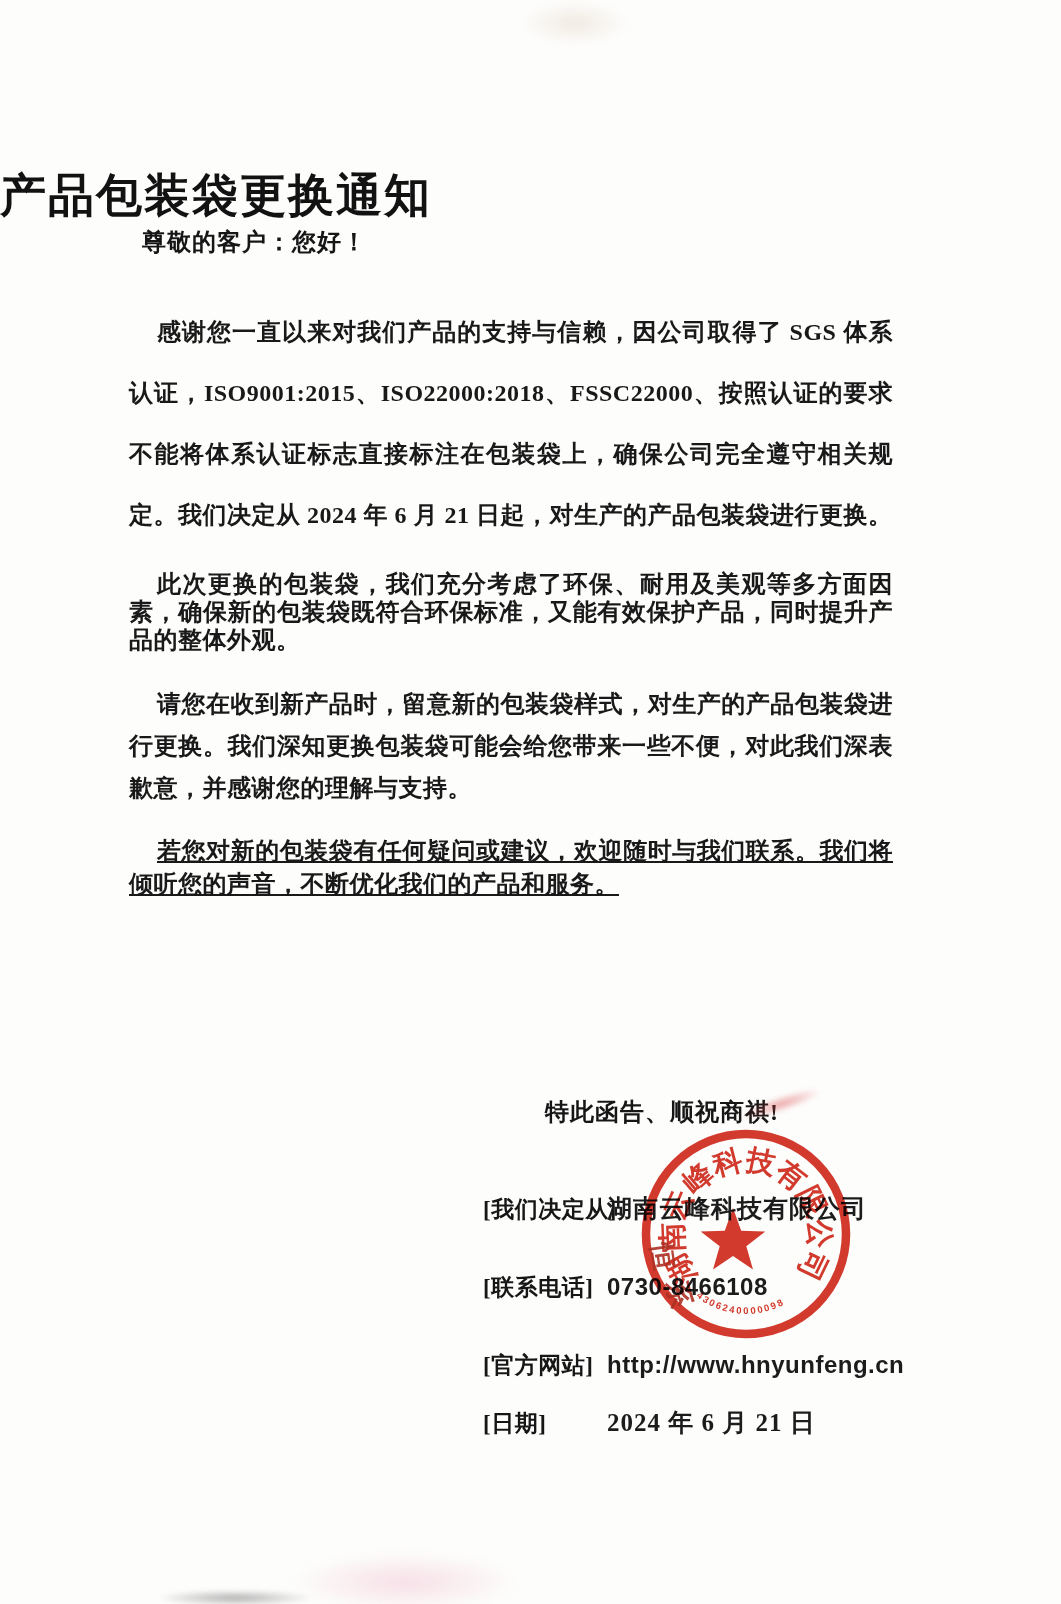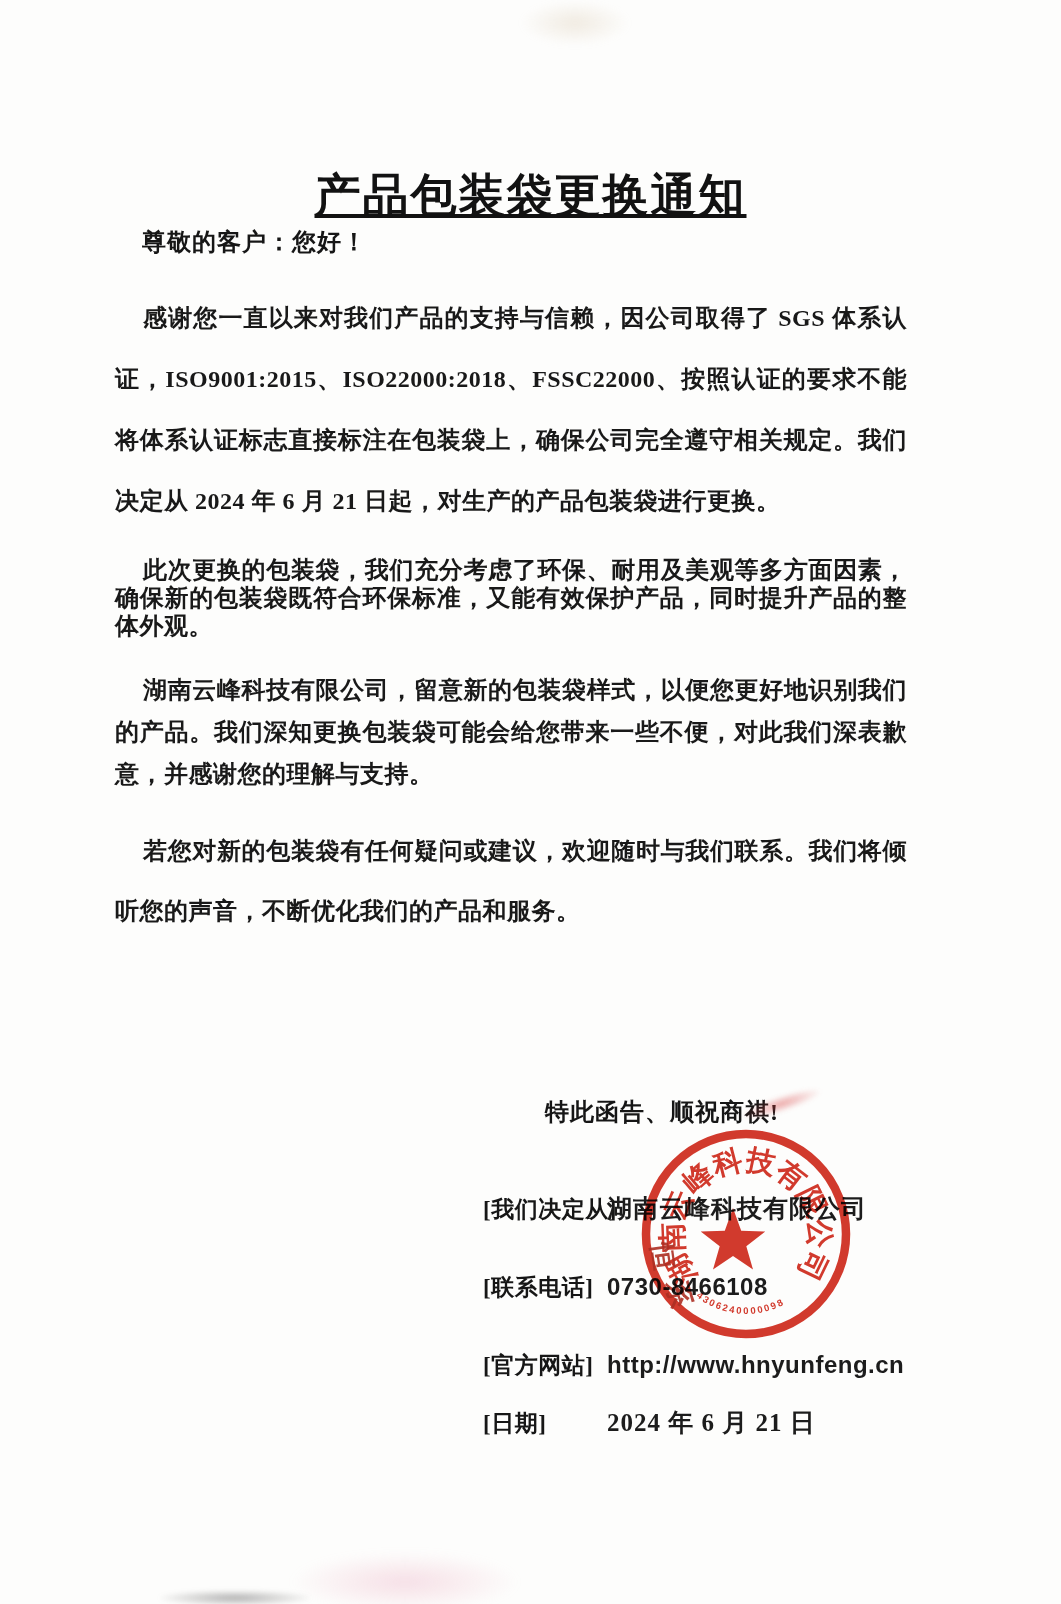--- a/index.html
+++ b/index.html
@@ -22,44 +22,43 @@
     filter:blur(4px);}
   .smudge-bottom-gray{left:160px;top:1590px;width:150px;height:16px;
     background:radial-gradient(ellipse at center,rgba(90,90,90,.45),rgba(90,90,90,0) 75%);
     filter:blur(2px);}
   .smudge-stamp-streak{left:738px;top:1096px;width:86px;height:16px;
     background:radial-gradient(ellipse at center,rgba(214,60,60,.45),rgba(214,60,60,0) 70%);
     transform:rotate(-18deg);filter:blur(2px);}
 
   .doc-title{
     position:absolute;left:0;top:134px;width:100%;
-    text-align:center;
+    text-align:left;
     font-size:46px;font-weight:700;letter-spacing:2px;
     color:#121212;
-    text-decoration:underline;
   }
   .greeting{
     position:absolute;left:142px;top:226px;
     font-size:24px;font-weight:700;letter-spacing:1px;text-align:right;
   }
   .body-text{
     position:absolute;left:115px;top:288px;width:792px;
   }
   .body-text p{
-    margin:0;
+    margin:14px;
     font-size:24px;font-weight:700;
     text-align:justify;
     text-indent:28px;
     letter-spacing:.5px;
     color:#191919;
   }
   .p1{line-height:61px;margin-bottom:24px !important;}
   .p2{line-height:28px;margin-bottom:29px !important;}
   .p3{line-height:42px;margin-bottom:26px !important;}
-  .p4{line-height:60px;margin-bottom:26px !important;}
+  .p4{line-height:33px;margin-bottom:26px !important;text-decoration:underline;}
   .p5{line-height:42px;}
   .closing{
     position:absolute;left:545px;top:1096px;
     font-size:24px;font-weight:700;letter-spacing:1px;
   }
   .sig-row{position:absolute;left:483px;white-space:nowrap;}
   .sig-label{
     display:inline-block;width:120px;
     font-size:23px;font-weight:700;letter-spacing:.5px;
     font-family:"Liberation Serif","DejaVu Serif",serif;
@@ -89,21 +88,21 @@
 
   <div class="smudge smudge-top"></div>
 
   <h1 class="doc-title">产品包装袋更换通知</h1>
 
   <div class="greeting">尊敬的客户：您好！</div>
 
   <div class="body-text">
     <p class="p1">感谢您一直以来对我们产品的支持与信赖，因公司取得了 SGS 体系认证，ISO9001:2015、ISO22000:2018、FSSC22000、按照认证的要求不能将体系认证标志直接标注在包装袋上，确保公司完全遵守相关规定。我们决定从 2024 年 6 月 21 日起，对生产的产品包装袋进行更换。</p>
     <p class="p2">此次更换的包装袋，我们充分考虑了环保、耐用及美观等多方面因素，确保新的包装袋既符合环保标准，又能有效保护产品，同时提升产品的整体外观。</p>
-    <p class="p3">湖南云峰科技有限公司，留意新的包装袋样式，以便您更好地识别我们的产品。我们深知更换包装袋可能会给您带来一些不便，对此我们深表歉意，并感谢您的理解与支持。</p>
+    <p class="p3">请您在收到新产品时，留意新的包装袋样式，对生产的产品包装袋进行更换。我们深知更换包装袋可能会给您带来一些不便，对此我们深表歉意，并感谢您的理解与支持。</p>
     <p class="p4">若您对新的包装袋有任何疑问或建议，欢迎随时与我们联系。我们将倾听您的声音，不断优化我们的产品和服务。</p>
   </div>
 
   <div class="closing">特此函告、顺祝商祺!</div>
 
   <div class="sig-row row-company">
     <span class="sig-label">[我们决定从]</span>
     <span class="sig-value cjk">湖南云峰科技有限公司</span>
   </div>
   <div class="sig-row row-phone">

